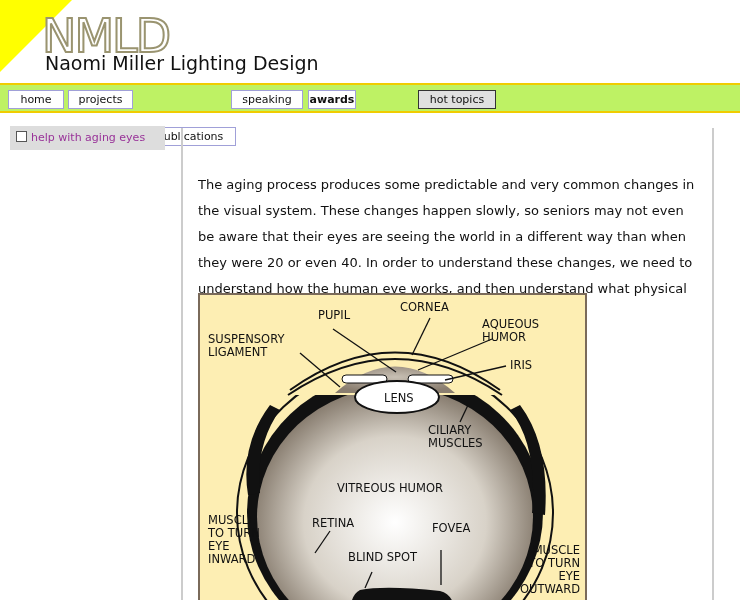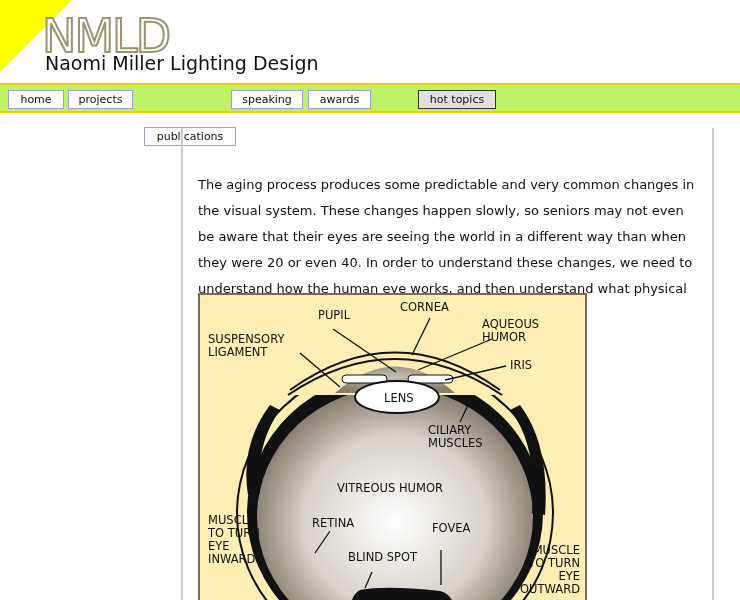--- a/index.html
+++ b/index.html
@@ -51,25 +51,29 @@
     <text x="2" y="42" style="font-family:'DejaVu Sans',sans-serif;font-size:46px;fill:#ffffff;stroke:#9a9470;stroke-width:2;letter-spacing:-2px;">NMLD</text>
   </svg>
 </div>
 <div class="site-name">Naomi Miller Lighting Design</div>
 
 <div class="navbar">
   <div class="nav-item" style="left:8px;width:56px;">home</div>
   <div class="nav-item" style="left:68px;width:65px;">projects</div>
   <div class="nav-item" style="left:144px;width:92px;margin-top:37px;">publications</div>
   <div class="nav-item" style="left:231px;width:72px;">speaking</div>
-  <div class="nav-item" style="left:308px;width:63px;">awards</div>
+  <div class="nav-item" style="left:308px;width:48px;font-weight:bold;">awards</div>
   <div class="nav-item active" style="left:375px;width:78px;">hot topics</div>
 </div>
 
 <div class="sidebar">
+  <div class="side-item current">
+    <span class="side-box"></span>
+    <span>help with aging eyes</span>
+  </div>
 </div>
 
 <div class="content">
   <p class="body-text">The aging process produces some predictable and very common changes in the visual system. These changes happen slowly, so seniors may not even be aware that their eyes are seeing the world in a different way than when they were 20 or even 40. In order to understand these changes, we need to understand how the human eye works, and then understand what physical changes that result in reduced vision.</p>
 
   <div class="figure">
     <svg width="389" height="320" viewBox="0 0 389 320">
       <defs>
         <radialGradient id="vit" cx="50%" cy="52%" r="55%">
           <stop offset="0%" stop-color="#ffffff"></stop>

